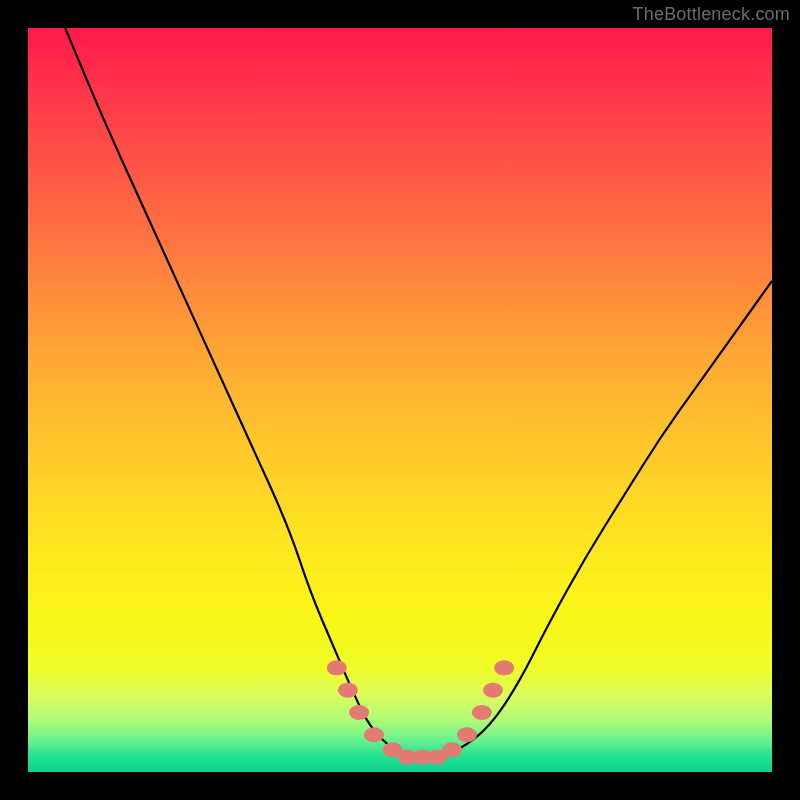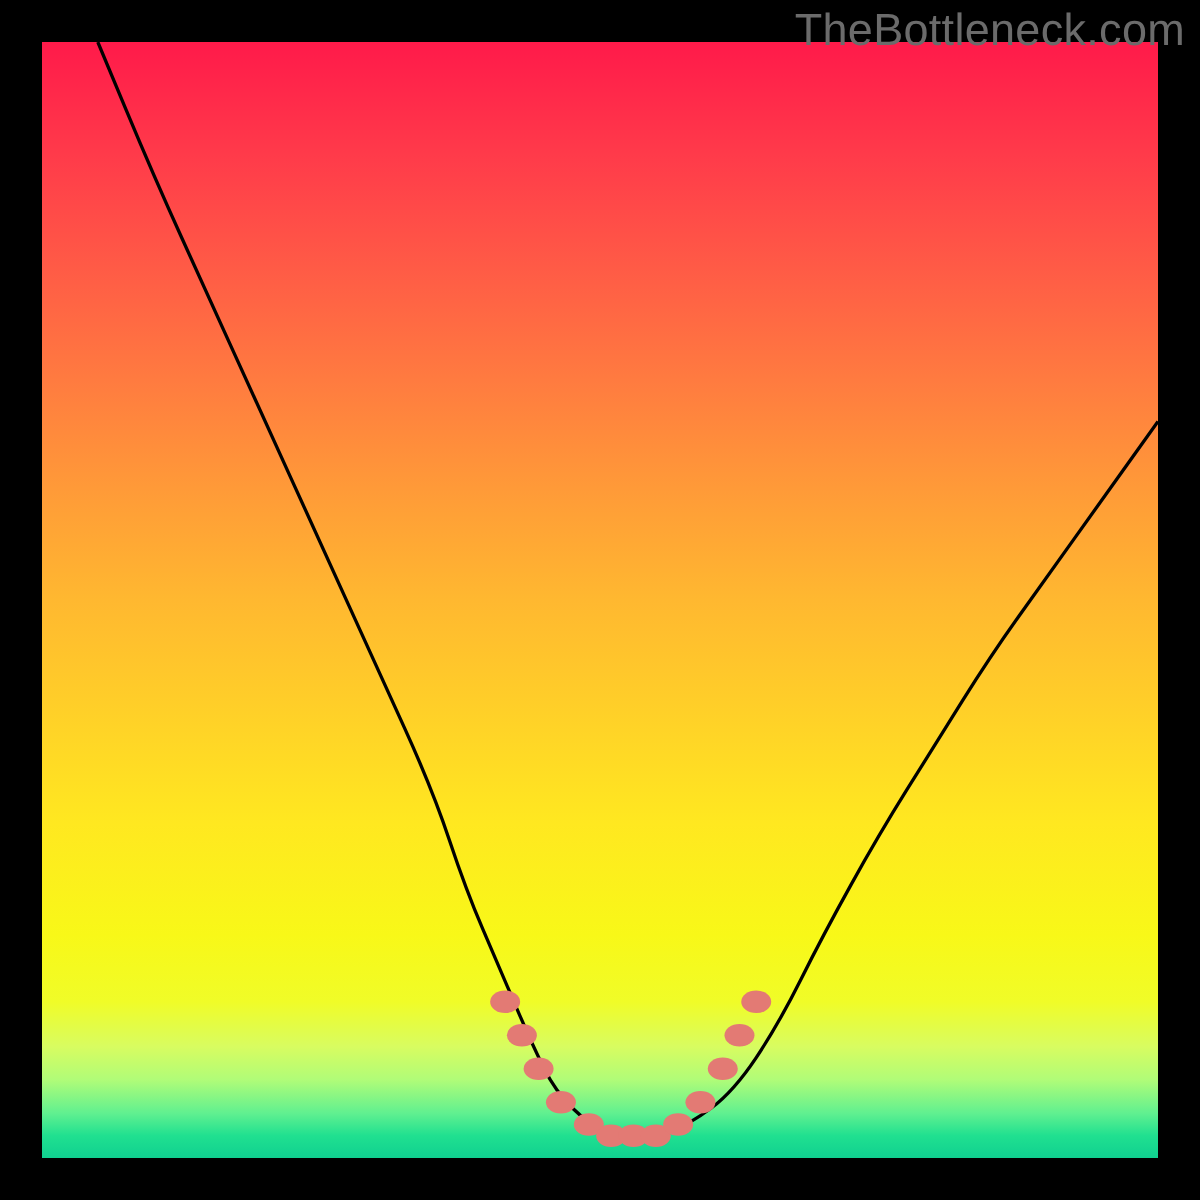--- a/index.html
+++ b/index.html
@@ -33,21 +33,21 @@
       #60f090 96%,
       #20e090 98%,
       #10d090 100%
     );
   }
   .watermark {
     position: absolute;
     top: 4px;
     right: 10px;
     font-family: Arial, Helvetica, sans-serif;
-    font-size: 30px;
+    font-size: 18px;
     font-weight: 500;
     color: #6b6b6b;
     letter-spacing: 0.2px;
     z-index: 10;
     text-align: center;
   }
   svg.curve {
     position: absolute;
     left: 28px;
     top: 28px;

